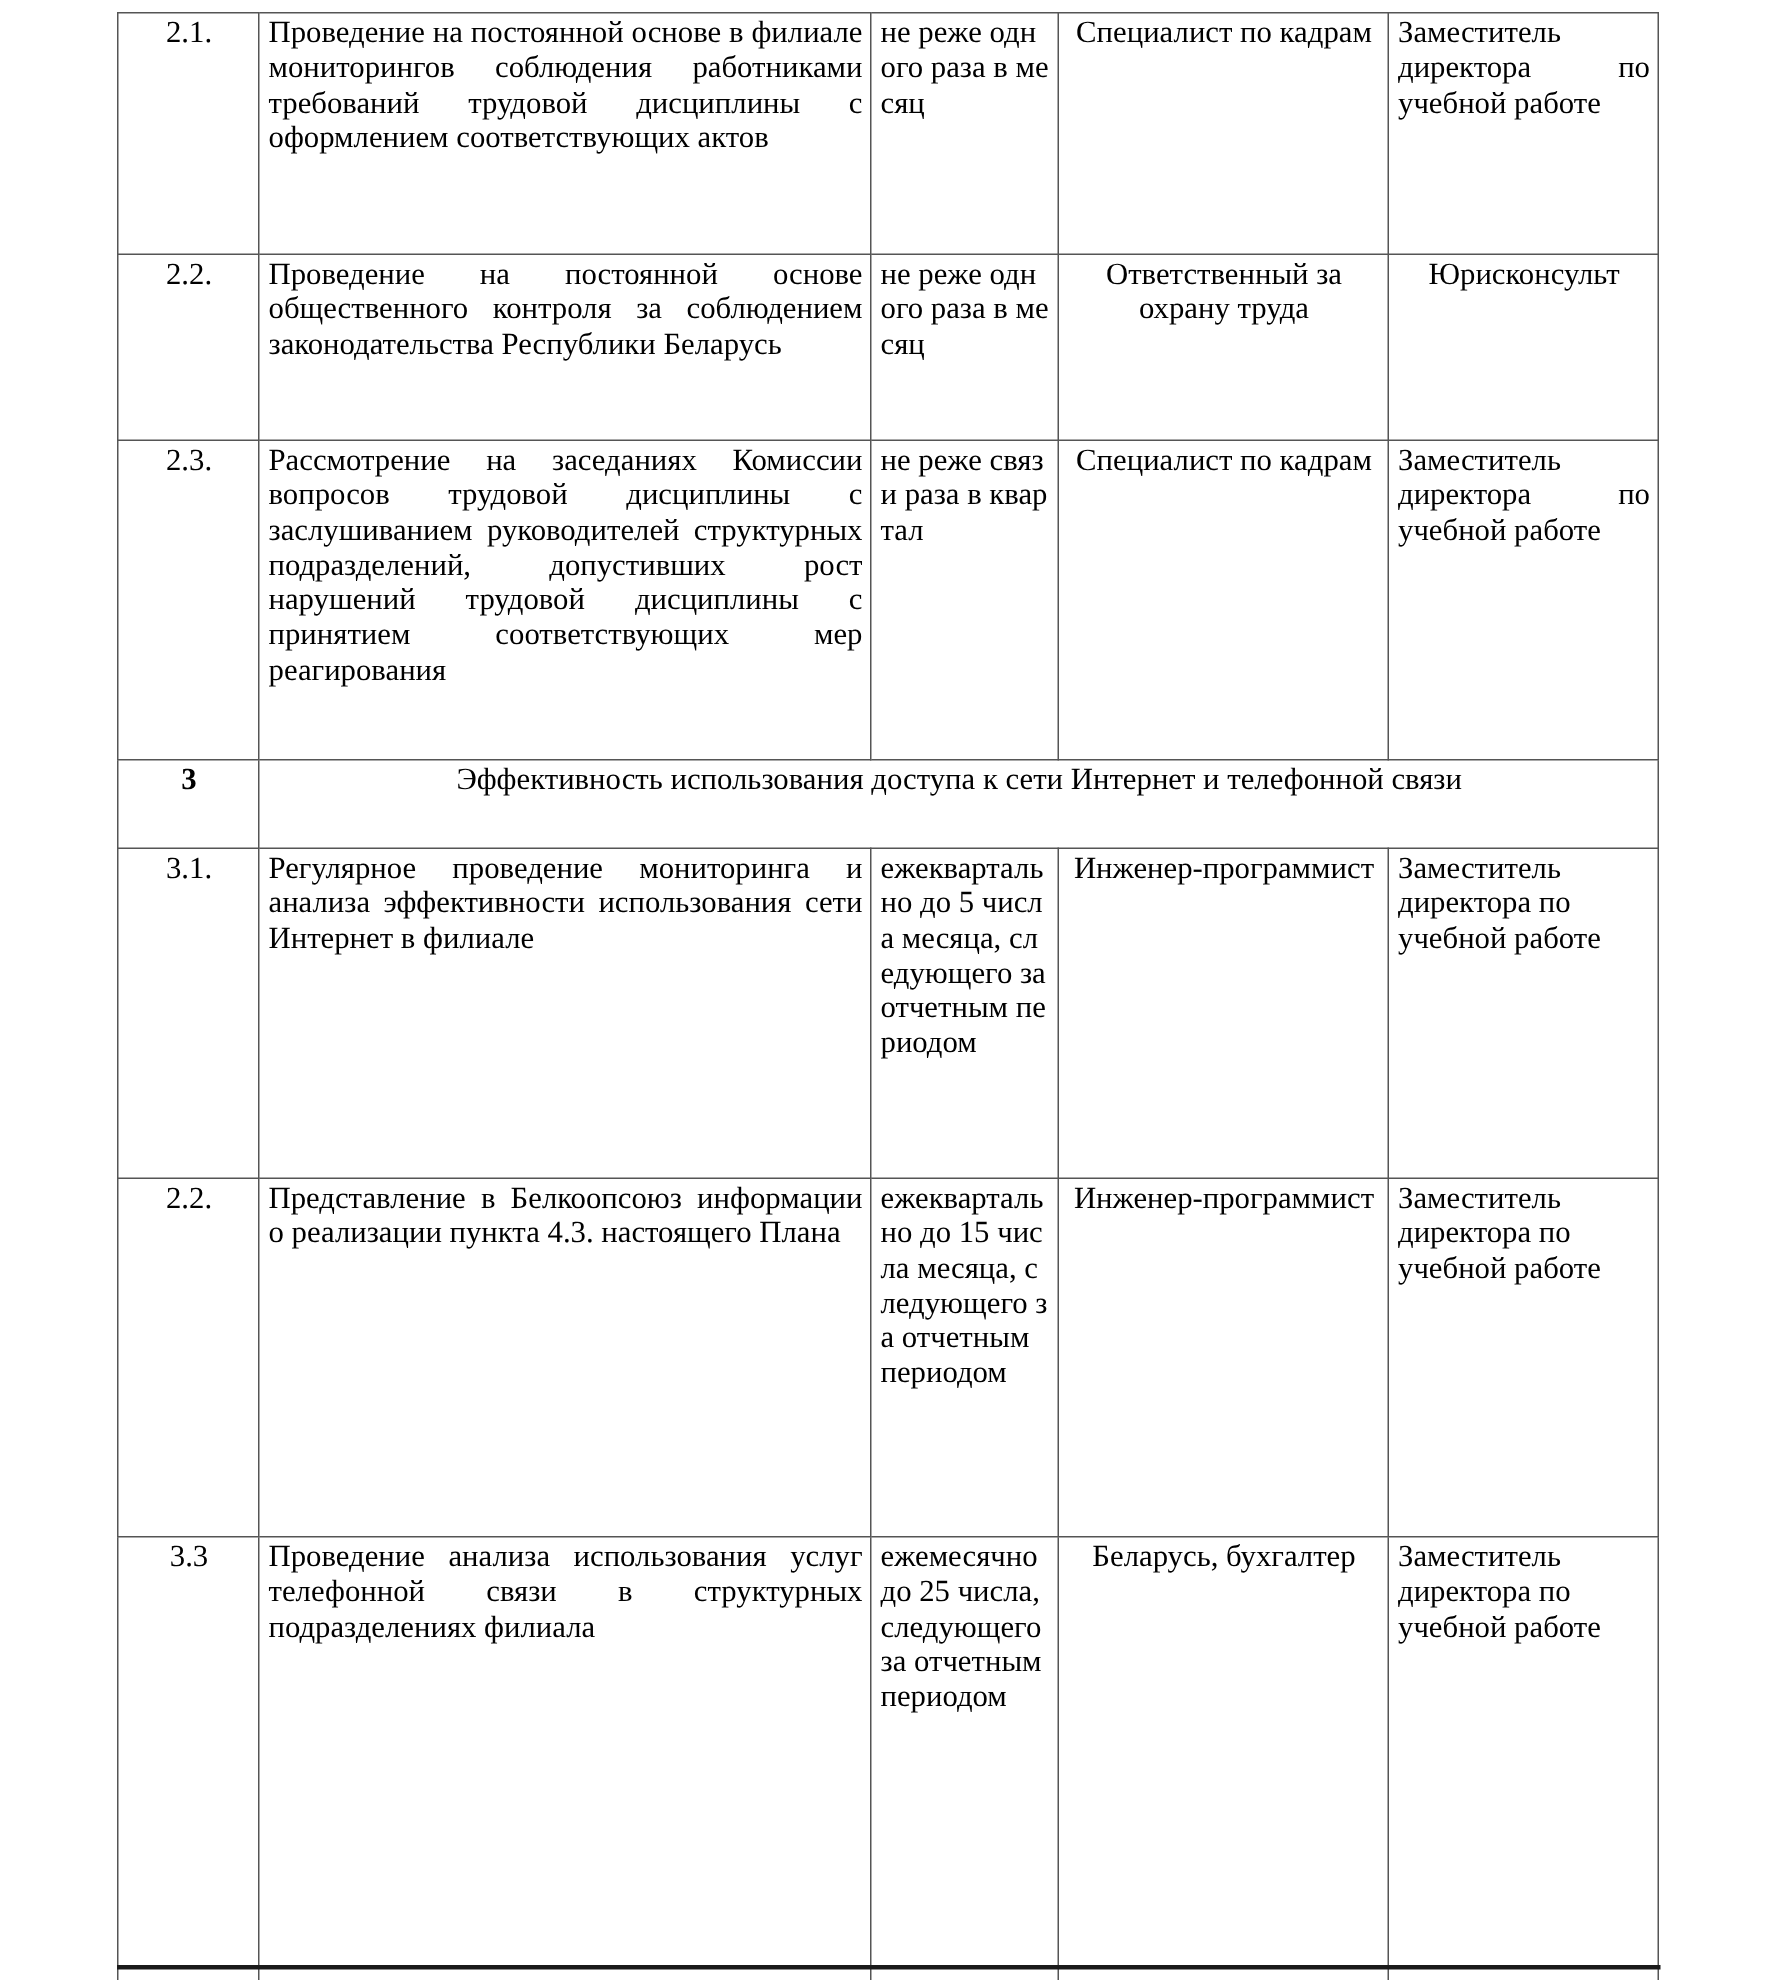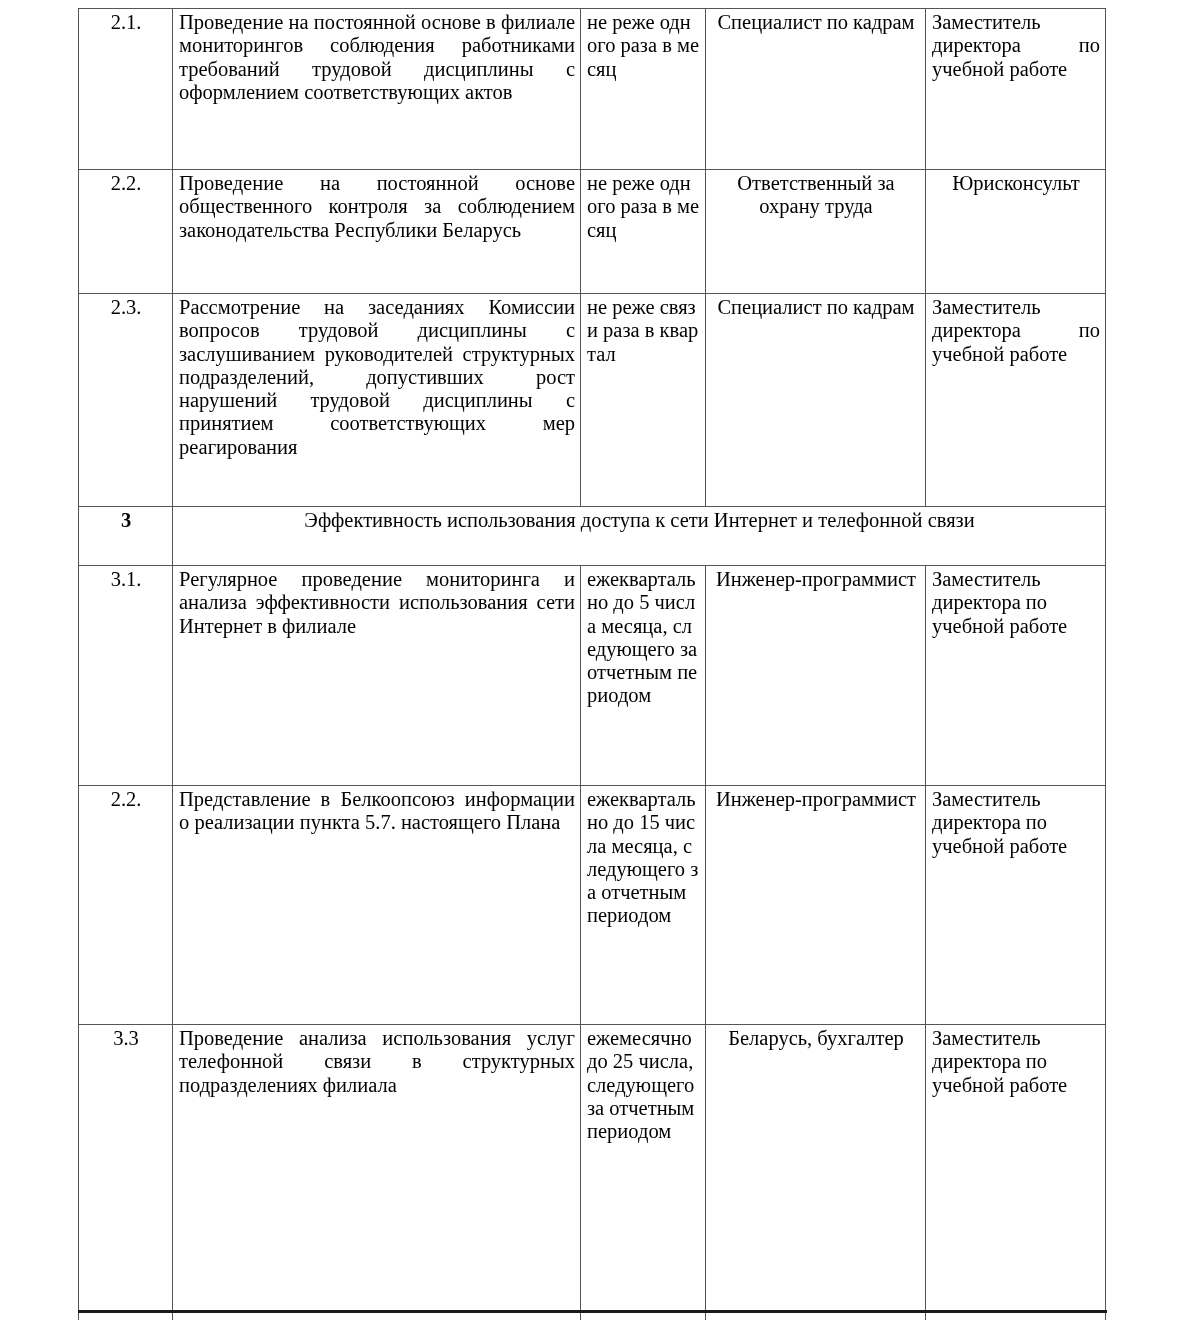--- a/index.html
+++ b/index.html
@@ -152,21 +152,21 @@
       <tr class="r31">
         <td class="num">3.1.</td>
         <td class="measure">Регулярное проведение мониторинга и анализа эффективности использования сети Интернет в филиале</td>
         <td class="term">ежеквартально до 5 числа месяца, следующего за отчетным периодом</td>
         <td class="exec">Инженер-программист</td>
         <td class="control-left">Заместитель директора по учебной работе</td>
       </tr>
 
       <tr class="r32">
         <td class="num">2.2.</td>
-        <td class="measure">Представление в Белкоопсоюз информации о реализации пункта 5.7. настоящего Плана</td>
+        <td class="measure">Представление в Белкоопсоюз информации о реализации пункта 4.3. настоящего Плана</td>
         <td class="term">ежеквартально до 15 числа месяца, следующего за отчетным периодом</td>
         <td class="exec">Инженер-программист</td>
         <td class="control-left">Заместитель директора по учебной работе</td>
       </tr>
 
       <tr class="r33">
         <td class="num">3.3</td>
         <td class="measure">Проведение анализа использования услуг телефонной связи в структурных подразделениях филиала</td>
         <td class="term">ежемесячно до 25 числа, следующего за отчетным периодом</td>
         <td class="exec">Беларусь, бухгалтер</td>

